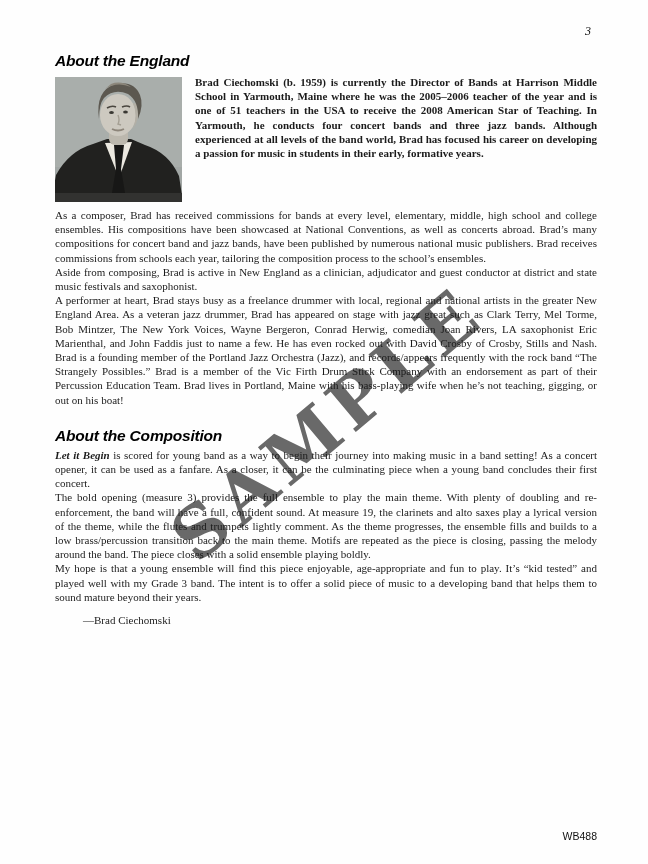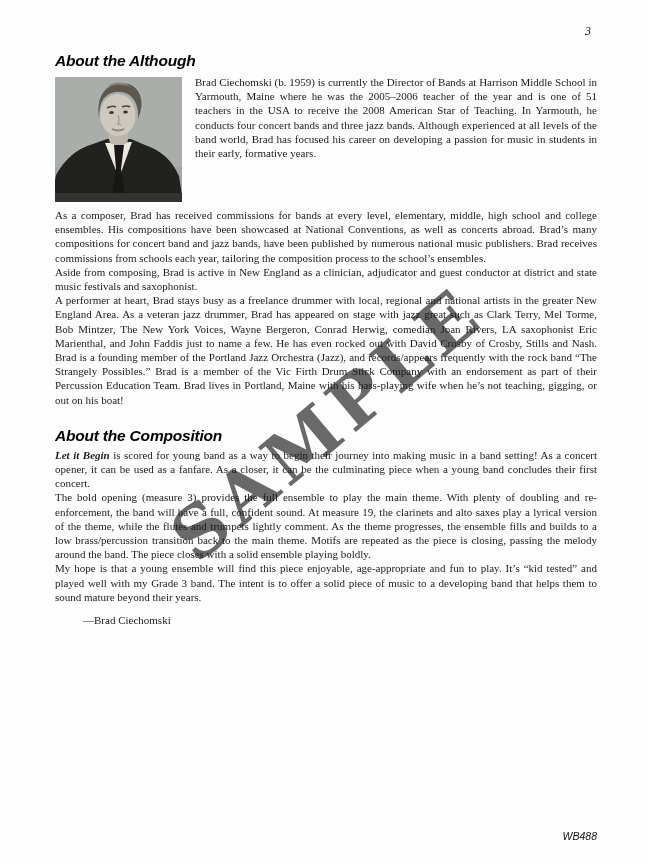--- a/index.html
+++ b/index.html
@@ -51,21 +51,21 @@
   }
   p.body-text{
     margin:0;
     font-size:11px;
     line-height:14.2px;
     text-align:justify;
   }
   .gap14{margin-top:14px;}
   .gap8{margin-top:8px;}
   
-  .bio{overflow:visible;}
+  .bio{overflow:visible;font-weight:bold;}
   .photo{
     float:left;
     width:127px;height:125px;
     margin:2px 13px 6px 0;
     display:block;
   }
   .after-bio{clear:both;margin-top:15px;font-family:Liberation Serif, serif;}
   
   .composition{margin-top:20px;}
   .lead-title{font-weight:bold;font-style:italic;}
@@ -83,39 +83,38 @@
     font-size:10.5px;
     line-height:13px;
     text-align:left;
   }
   .book-title{font-weight:bold;font-style:italic;}
   .footer-code{
     position:absolute;
     top:830px;right:51px;
     z-index:1;
     font-family:"Liberation Sans",sans-serif;
-    font-style:italic;
     font-size:10.5px;
     color:#111;
     padding-left:12px;
   }
 </style>
 </head>
 <body>
 
 <div class="page">
 
   <div class="watermark">SAMPLE</div>
 
   <div class="pagenum">3</div>
 
   <div class="content">
 
     <section>
-      <h2 class="section-heading">About the Although</h2>
+      <h2 class="section-heading">About the England</h2>
 
       <div class="bio">
 
         <svg class="photo" viewBox="0 0 127 125" aria-hidden="true">
           <rect width="127" height="125" fill="#a9aeab"></rect>
           <rect width="127" height="125" fill="#8f9492" opacity="0.25" y="90"></rect>
 
           <path d="M -4 125 L 1 98 Q 14 74 38 67 L 52 62 L 76 62 L 90 68 Q 114 76 124 99 L 128 125 Z" fill="#21211f"></path>
 
           <polygon points="50,66 77,65 64,101" fill="#ebe8e0"></polygon>

